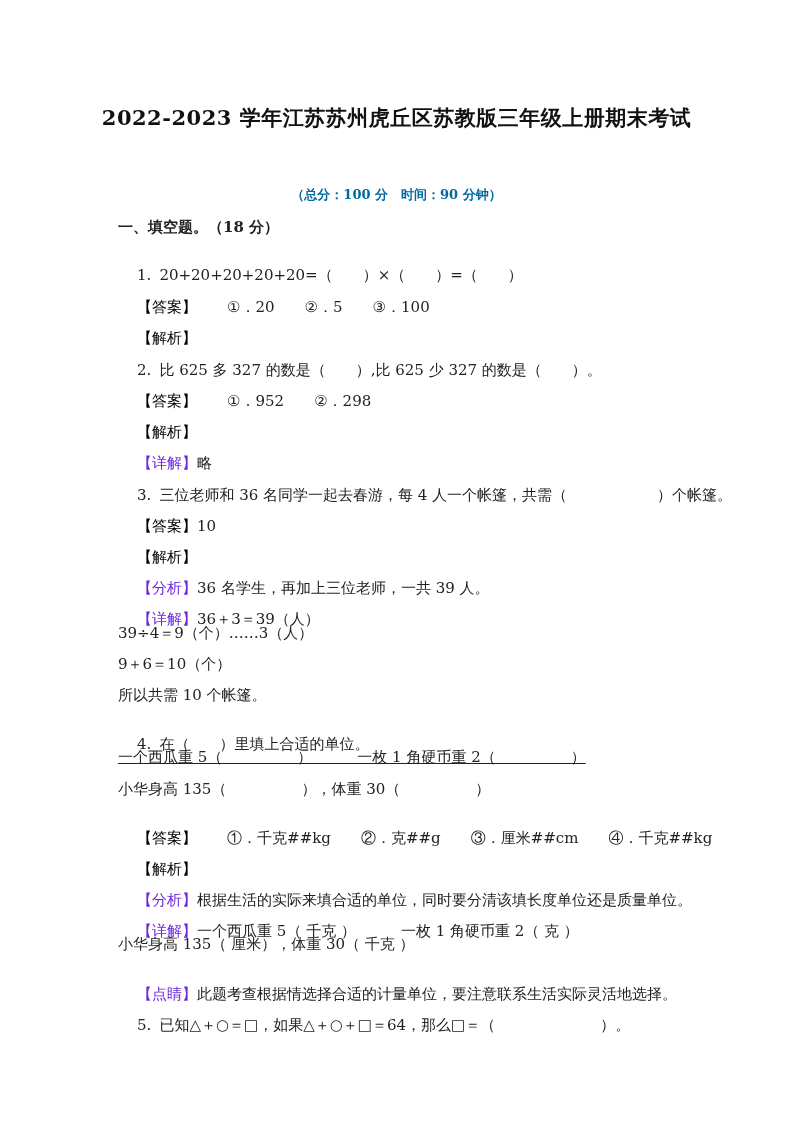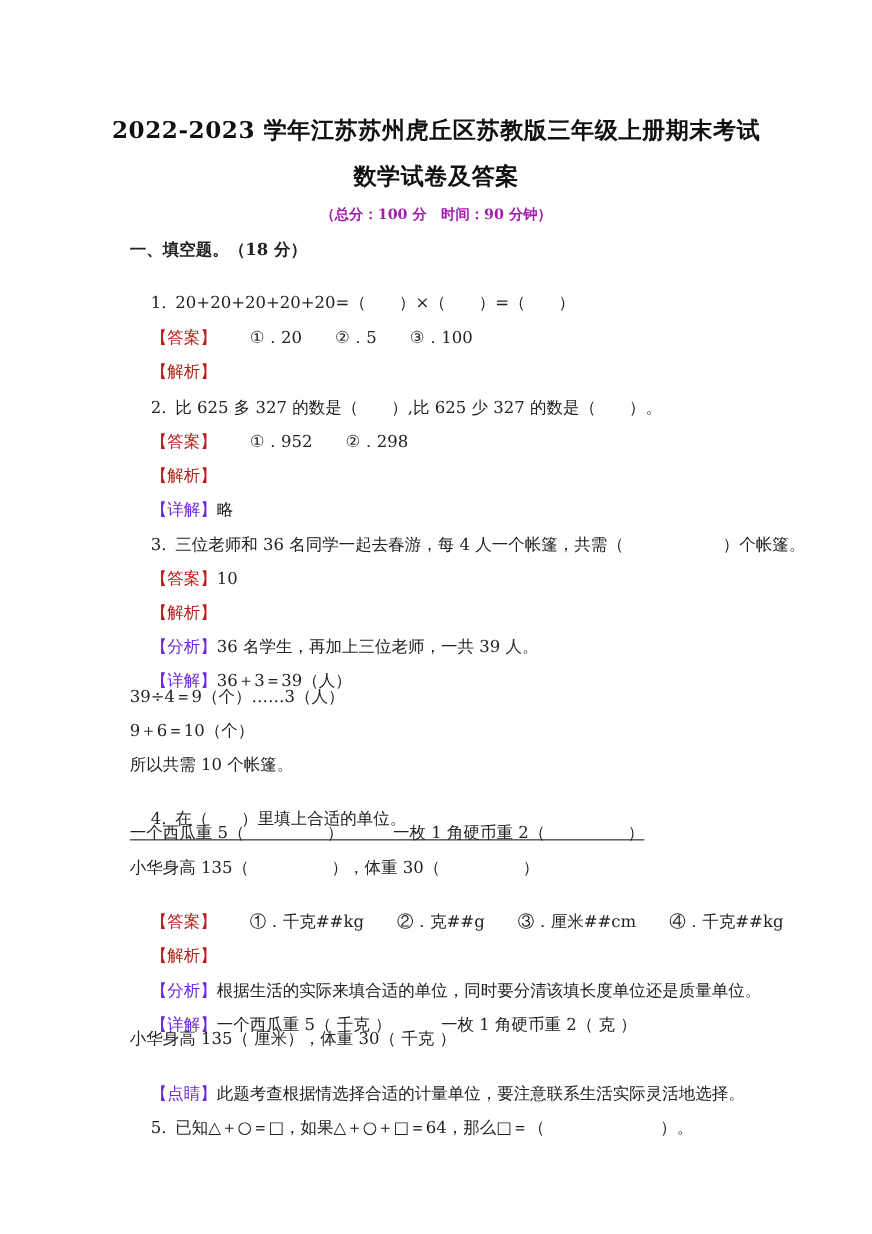--- a/index.html
+++ b/index.html
@@ -34,48 +34,47 @@
     .title.t1 { top: 104px; }
     .title.t2 { top: 146px; }
     .subtitle {
       position: absolute;
       left: 0;
       width: 793px;
       top: 186px;
       text-align: center;
       font-weight: bold;
       font-size: 13px;
-      color: #a21caf;
+      color: #0369a1;
     }
     .line {
       position: absolute;
       left: 118px;
       font-size: 15px;
       white-space: pre;
       line-height: 18px;
       color: #222;
     }
     .section-heading {
       font-weight: bold;
     }
     .tag-blue {
-      color: #b91c1c;
+      color: #000000;
     }
     .tag-black {
       color: #6d28d9;
     }
     .gap { display: inline-block; }
   </style>
 </head>
 <body>
 
 <div class="page">
 
   <div class="title t1">2022-2023 学年江苏苏州虎丘区苏教版三年级上册期末考试</div>
-  <div class="title t2">数学试卷及答案</div>
   <div class="subtitle">（总分：100 分　时间：90 分钟）</div>
 
   <div class="line section-heading" style="top:218px;">一、填空题。（18 分）</div>
 
   <div class="line" style="top:248px;">
     <span>1.</span><span class="gap" style="width:8px"></span><span>20+20+20+20+20=（　　）×（　　）=（　　）</span>
   </div>
   <div class="line" style="top:280px;">
     <span class="tag-blue">【答案】</span><span class="gap" style="width:30px"></span><span>①．20　　②．5　　③．100</span>
   </div>

